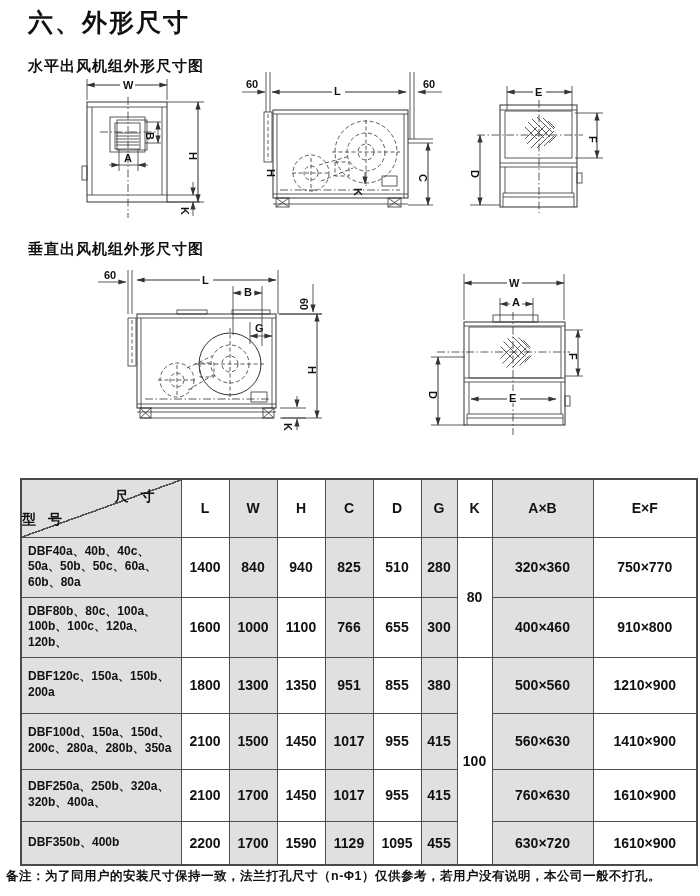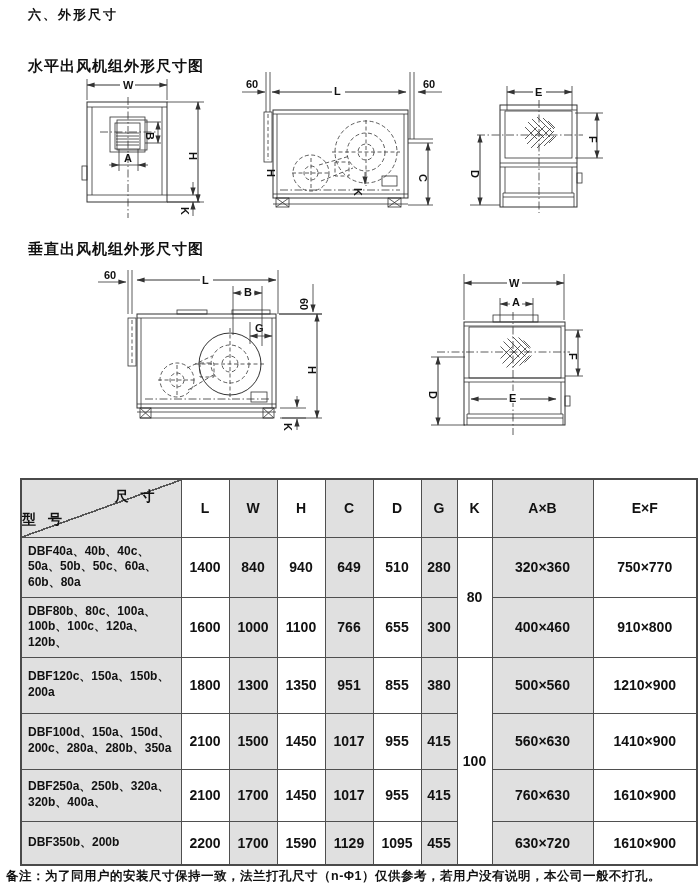--- a/index.html
+++ b/index.html
@@ -1,18 +1,18 @@
 <!DOCTYPE html>
 <html><head>
 <meta charset="utf-8">
 <style>
   html,body{margin:0;padding:0;background:#fff;}
   .page{position:relative;width:700px;height:896px;background:#fff;overflow:hidden;
         font-family:"Liberation Sans",sans-serif;color:#111;}
-  .page-title{position:absolute;left:28px;top:6px;font-size:13px;font-weight:bold;letter-spacing:2px;}
+  .page-title{position:absolute;left:28px;top:6px;font-size:25px;font-weight:bold;letter-spacing:2px;}
   .sec-title{position:absolute;font-size:15px;font-weight:bold;letter-spacing:1px;}
   #st1{left:28px;top:57px;}
   #st2{left:28px;top:240px;}
   #st3{left:28px;top:451px;}
   svg{position:absolute;overflow:visible;}
   #d1{left:62px;top:70px;}
   #d2{left:240px;top:68px;}
   #d3{left:455px;top:80px;}
   #d4{left:60px;top:268px;}
   #d5{left:425px;top:262px;}
@@ -294,21 +294,21 @@
         <td class="shade">G</td>
         <td>K</td>
         <td class="shade">A×B</td>
         <td>E×F</td>
       </tr>
       <tr style="height:60px">
         <td class="model shade">DBF40a、40b、40c、50a、50b、50c、60a、60b、80a</td>
         <td>1400</td>
         <td class="shade">840</td>
         <td>940</td>
-        <td class="shade">649</td>
+        <td class="shade">825</td>
         <td>510</td>
         <td class="shade">280</td>
         <td rowspan="2">80</td>
         <td class="shade">320×360</td>
         <td>750×770</td>
       </tr>
       <tr style="height:60px">
         <td class="model shade">DBF80b、80c、100a、100b、100c、120a、120b、</td>
         <td>1600</td>
         <td class="shade">1000</td>
@@ -347,21 +347,21 @@
         <td>2100</td>
         <td class="shade">1700</td>
         <td>1450</td>
         <td class="shade">1017</td>
         <td>955</td>
         <td class="shade">415</td>
         <td class="shade">760×630</td>
         <td>1610×900</td>
       </tr>
       <tr style="height:44px">
-        <td class="model shade">DBF350b、200b</td>
+        <td class="model shade">DBF350b、400b</td>
         <td>2200</td>
         <td class="shade">1700</td>
         <td>1590</td>
         <td class="shade">1129</td>
         <td>1095</td>
         <td class="shade">455</td>
         <td class="shade">630×720</td>
         <td>1610×900</td>
       </tr>
     </tbody>

